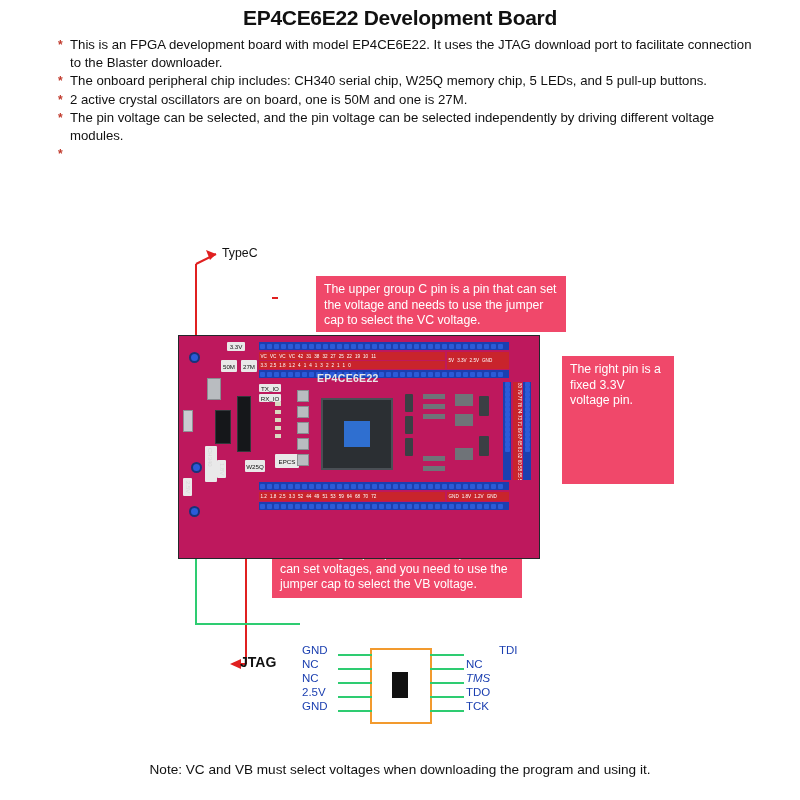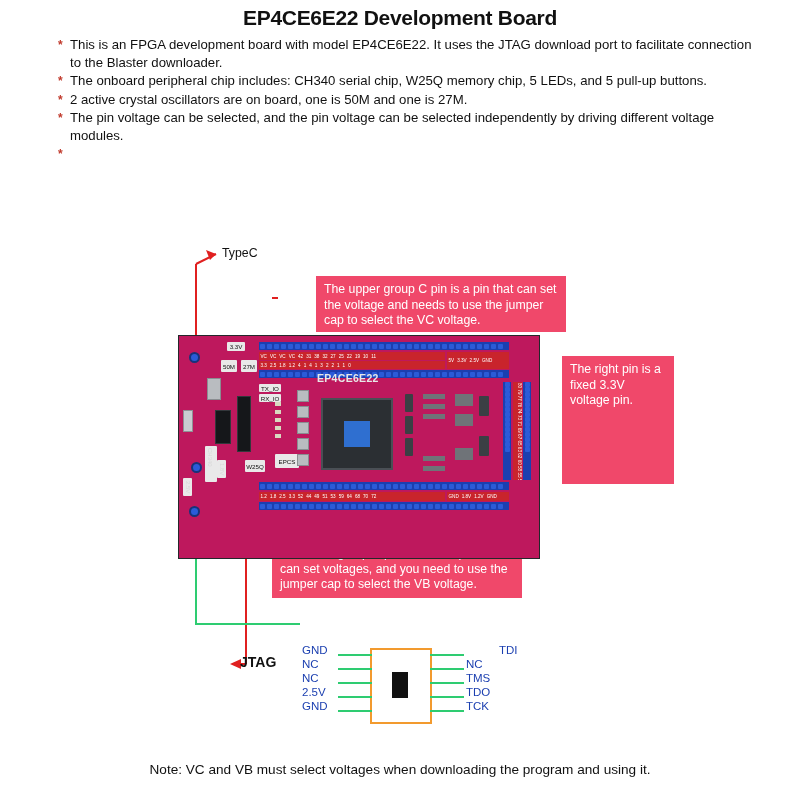--- a/index.html
+++ b/index.html
@@ -552,21 +552,21 @@
       <div class="jt-line" style="left:338px; top:442px; width:34px;"></div>
       <div class="jt-label" style="left:302px; top:446px;">2.5V</div>
       <div class="jt-line" style="left:338px; top:456px; width:34px;"></div>
       <div class="jt-label" style="left:302px; top:460px;">GND</div>
       <div class="jt-line" style="left:338px; top:470px; width:34px;"></div>
 
       <div class="jt-label" style="left:466px; top:404px;margin-left:33px;">TDI</div>
       <div class="jt-line" style="left:430px; top:414px; width:34px;"></div>
       <div class="jt-label" style="left:466px; top:418px;">NC</div>
       <div class="jt-line" style="left:430px; top:428px; width:34px;"></div>
-      <div class="jt-label" style="left:466px; top:432px;">TMS</div>
+      <div class="jt-label" style="left:466px; top:432px;font-style:italic;">TMS</div>
       <div class="jt-line" style="left:430px; top:442px; width:34px;"></div>
       <div class="jt-label" style="left:466px; top:446px;">TDO</div>
       <div class="jt-line" style="left:430px; top:456px; width:34px;"></div>
       <div class="jt-label" style="left:466px; top:460px;">TCK</div>
       <div class="jt-line" style="left:430px; top:470px; width:34px;"></div>
     </div>
 
   </div>
 
   <div class="note">Note: VC and VB must select voltages when downloading the program and using it.</div>

